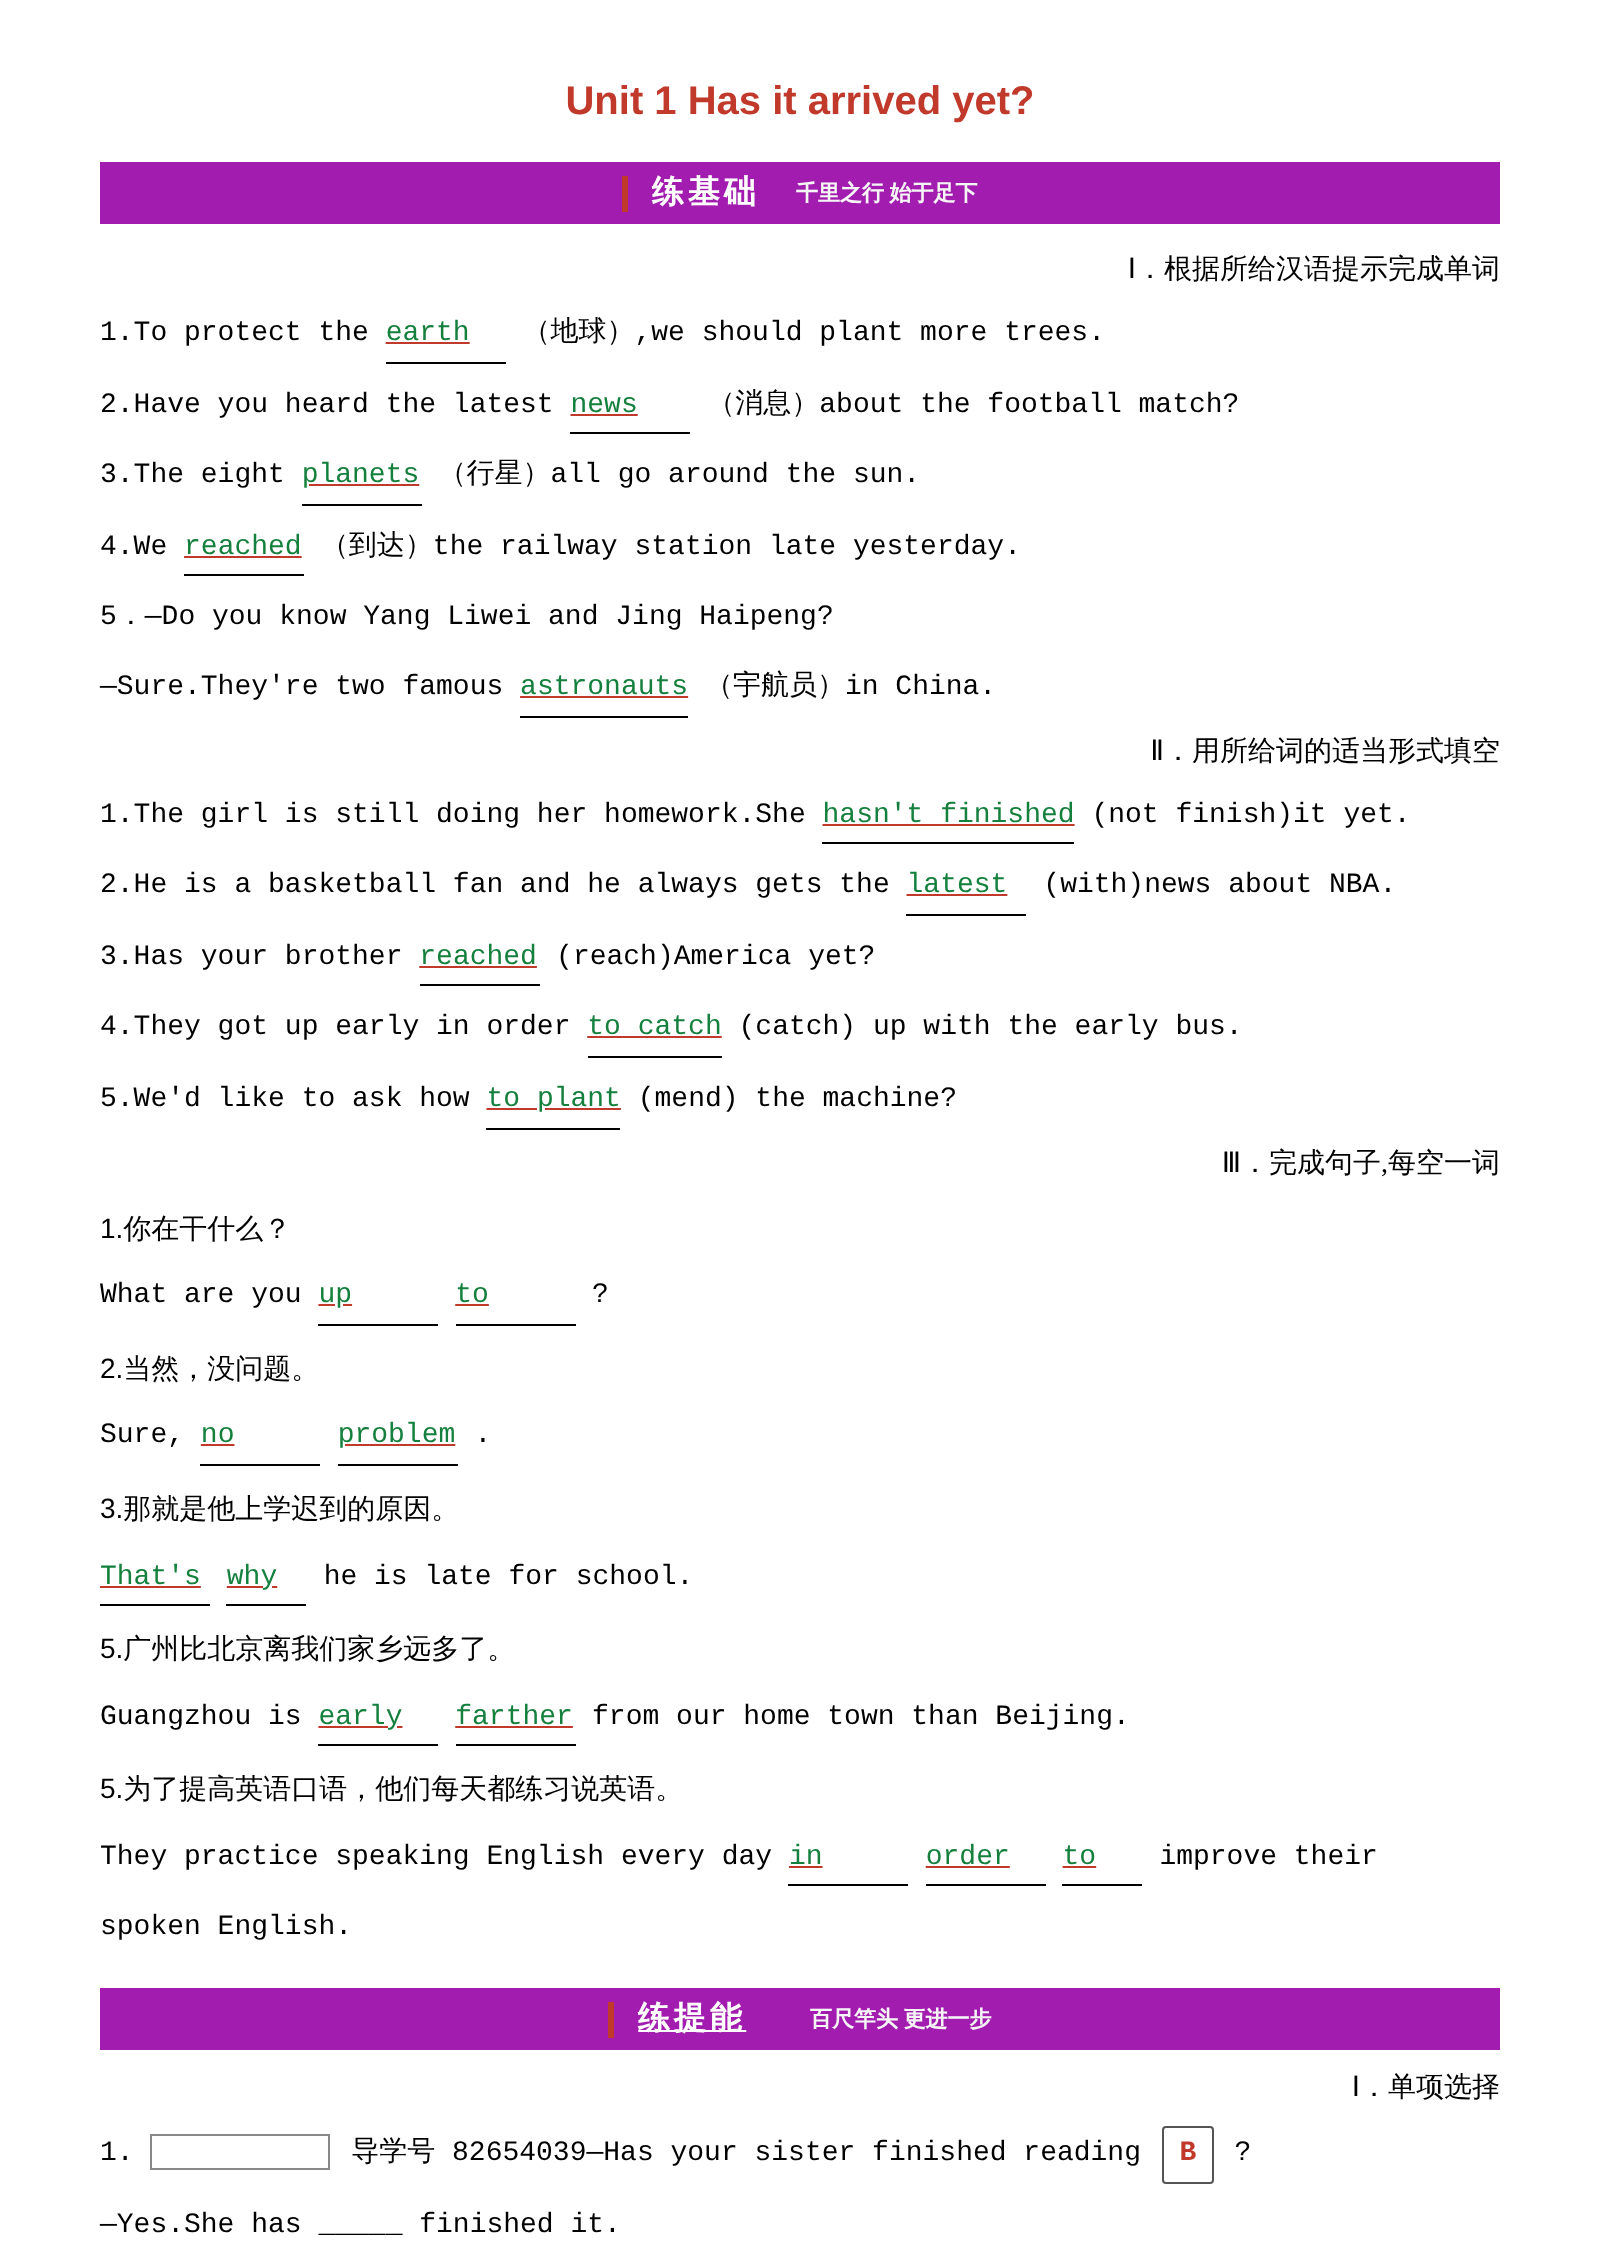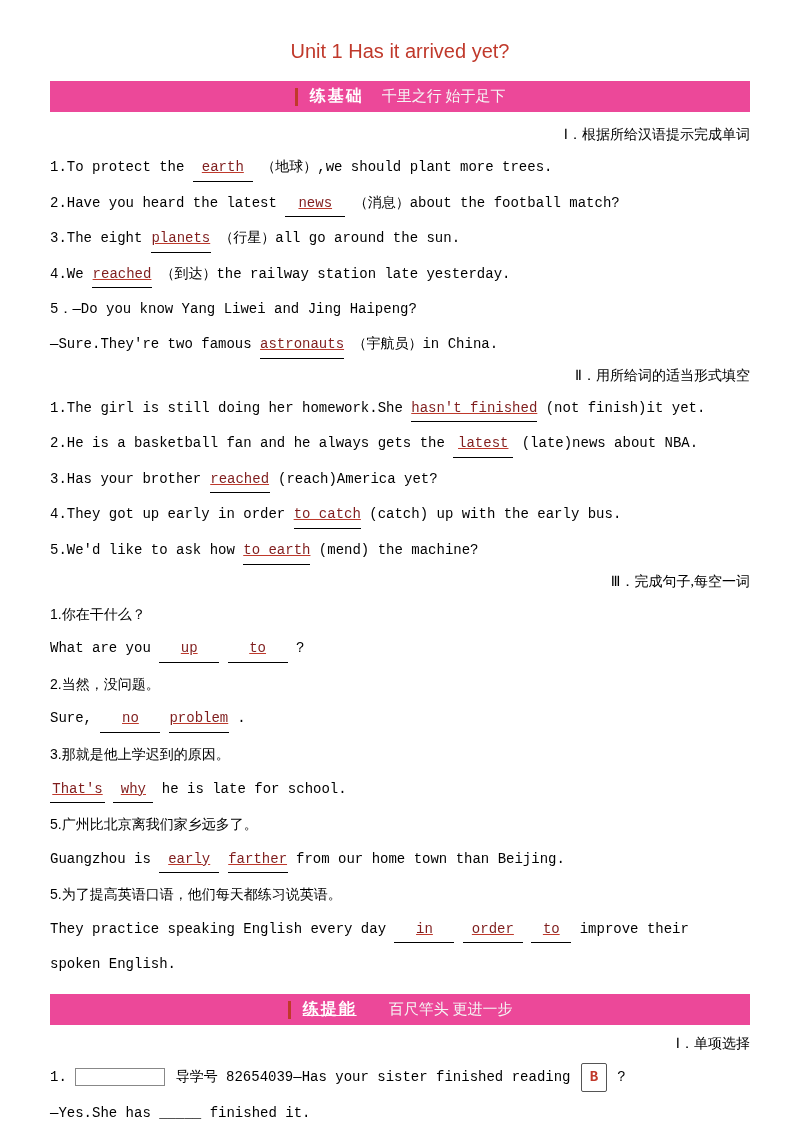--- a/index.html
+++ b/index.html
@@ -10,67 +10,66 @@
       color: #000;
       width: 800px;
       min-height: 1132px;
       padding: 40px 50px 40px 50px;
       position: relative;
     }
     .title {
       text-align: center;
       color: #c0392b;
       font-size: 20px;
-      font-weight: normal;
+      font-weight: bold;
       margin-bottom: 18px;
       font-family: Arial, sans-serif;
     }
     .section-header {
-      background: #ec4899;
+      background: #a21caf;
       color: #fff;
       text-align: center;
       padding: 5px 0;
       font-size: 15px;
       font-weight: bold;
       margin-bottom: 14px;
       display: flex;
       align-items: center;
       justify-content: center;
       gap: 8px;
     }
     .section-header .bar {
       display: inline-block;
       width: 3px;
       height: 18px;
       background: #c0392b;
       margin-right: 4px;
     }
     .section-header .subtitle {
-      font-size: 15px;
-      font-weight: normal;
+      font-size: 11px;
+      font-weight: bold;
       color: #f5f5f5;
     }
     .roman-title {
       font-size: 14px;
       margin-bottom: 6px;
       margin-top: 4px;
       text-align: right;
     }
     .line {
       margin-bottom: 8px;
       line-height: 1.9;
       font-family: "Courier New", "SimSun", monospace;
       font-size: 14px;
     }
     .blank {
       display: inline-block;
       border-bottom: 1.5px solid #000;
       min-width: 60px;
-      text-align: center;
-      color: #7f1d1d;
+      color: #15803d;
       font-style: normal;
       text-decoration: underline;
       text-decoration-color: #c0392b;
     }
     .chinese {
       font-family: "SimSun", "宋体", sans-serif;
     }
     .section-gap {
       margin-top: 10px;
       margin-bottom: 10px;
@@ -152,38 +151,38 @@
 
 <div class="line">
   <span>1.The girl is still doing her homework.She </span>
   <span class="blank">hasn't finished</span>
   <span> (not finish)it yet.</span>
 </div>
 
 <div class="line">
   <span>2.He is a basketball fan and he always gets the </span>
   <span class="blank">latest</span>
-  <span> (late)news about NBA.</span>
+  <span> (with)news about NBA.</span>
 </div>
 
 <div class="line">
   <span>3.Has your brother </span>
   <span class="blank">reached</span>
   <span> (reach)America yet?</span>
 </div>
 
 <div class="line">
   <span>4.They got up early in order </span>
   <span class="blank">to catch</span>
   <span> (catch) up with the early bus.</span>
 </div>
 
 <div class="line">
   <span>5.We'd like to ask how </span>
-  <span class="blank">to earth</span>
+  <span class="blank">to plant</span>
   <span> (mend) the machine?</span>
 </div>
 
 <div class="roman-title section-gap sub-section">
   <span>Ⅲ．完成句子,每空一词</span>
 </div>
 
 <div class="line chinese">1.你在干什么？</div>
 <div class="line">
   <span>What are you </span>

